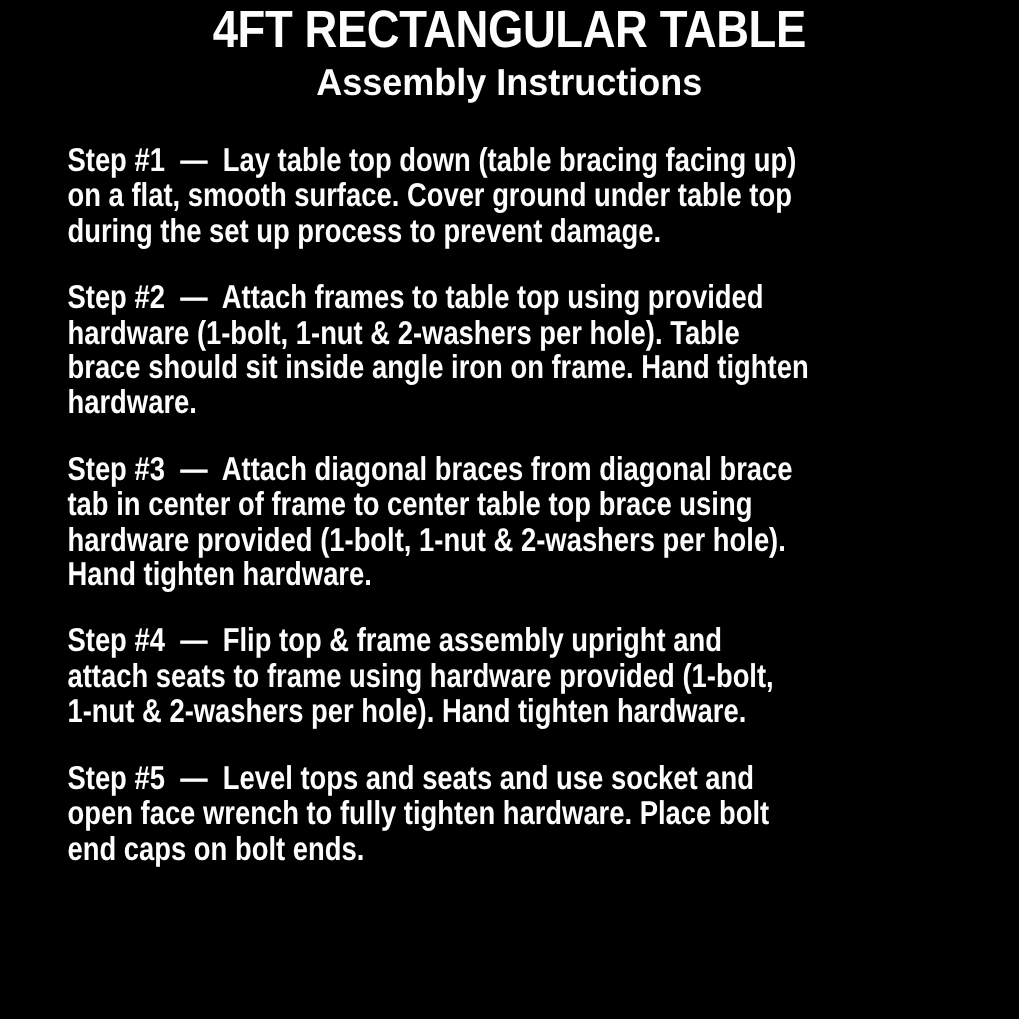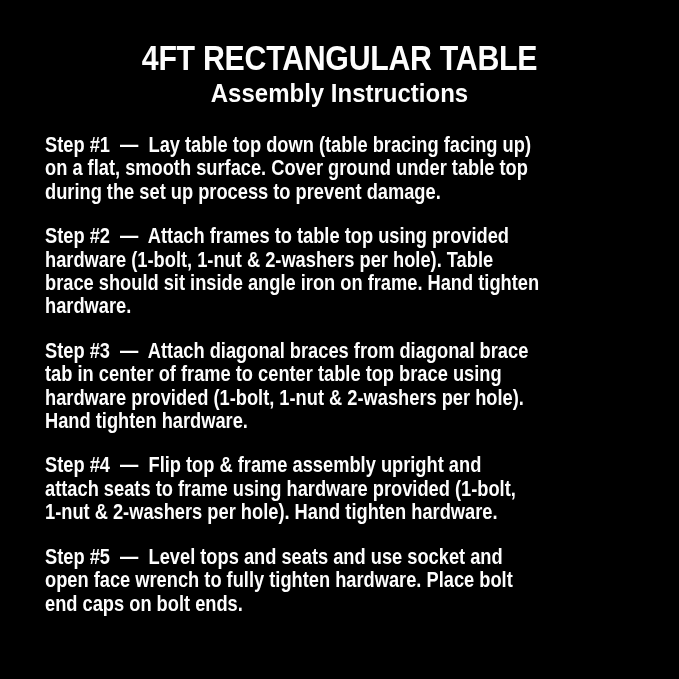--- a/index.html
+++ b/index.html
@@ -12,21 +12,20 @@
     background: #000000;
     overflow: hidden;
     font-family: "Liberation Sans", sans-serif;
     color: #fdfdfd;
     -webkit-font-smoothing: antialiased;
   }
   .poster {
     width: 679px;
     height: 562px;
     box-sizing: border-box;
-    padding-top: 38px;
   }
   .title {
     margin: 0;
     text-align: center;
     font-size: 35px;
     font-weight: 700;
     line-height: 40px;
     letter-spacing: -0.3px;
     transform: scaleX(0.865);
     transform-origin: 50% 50%;

